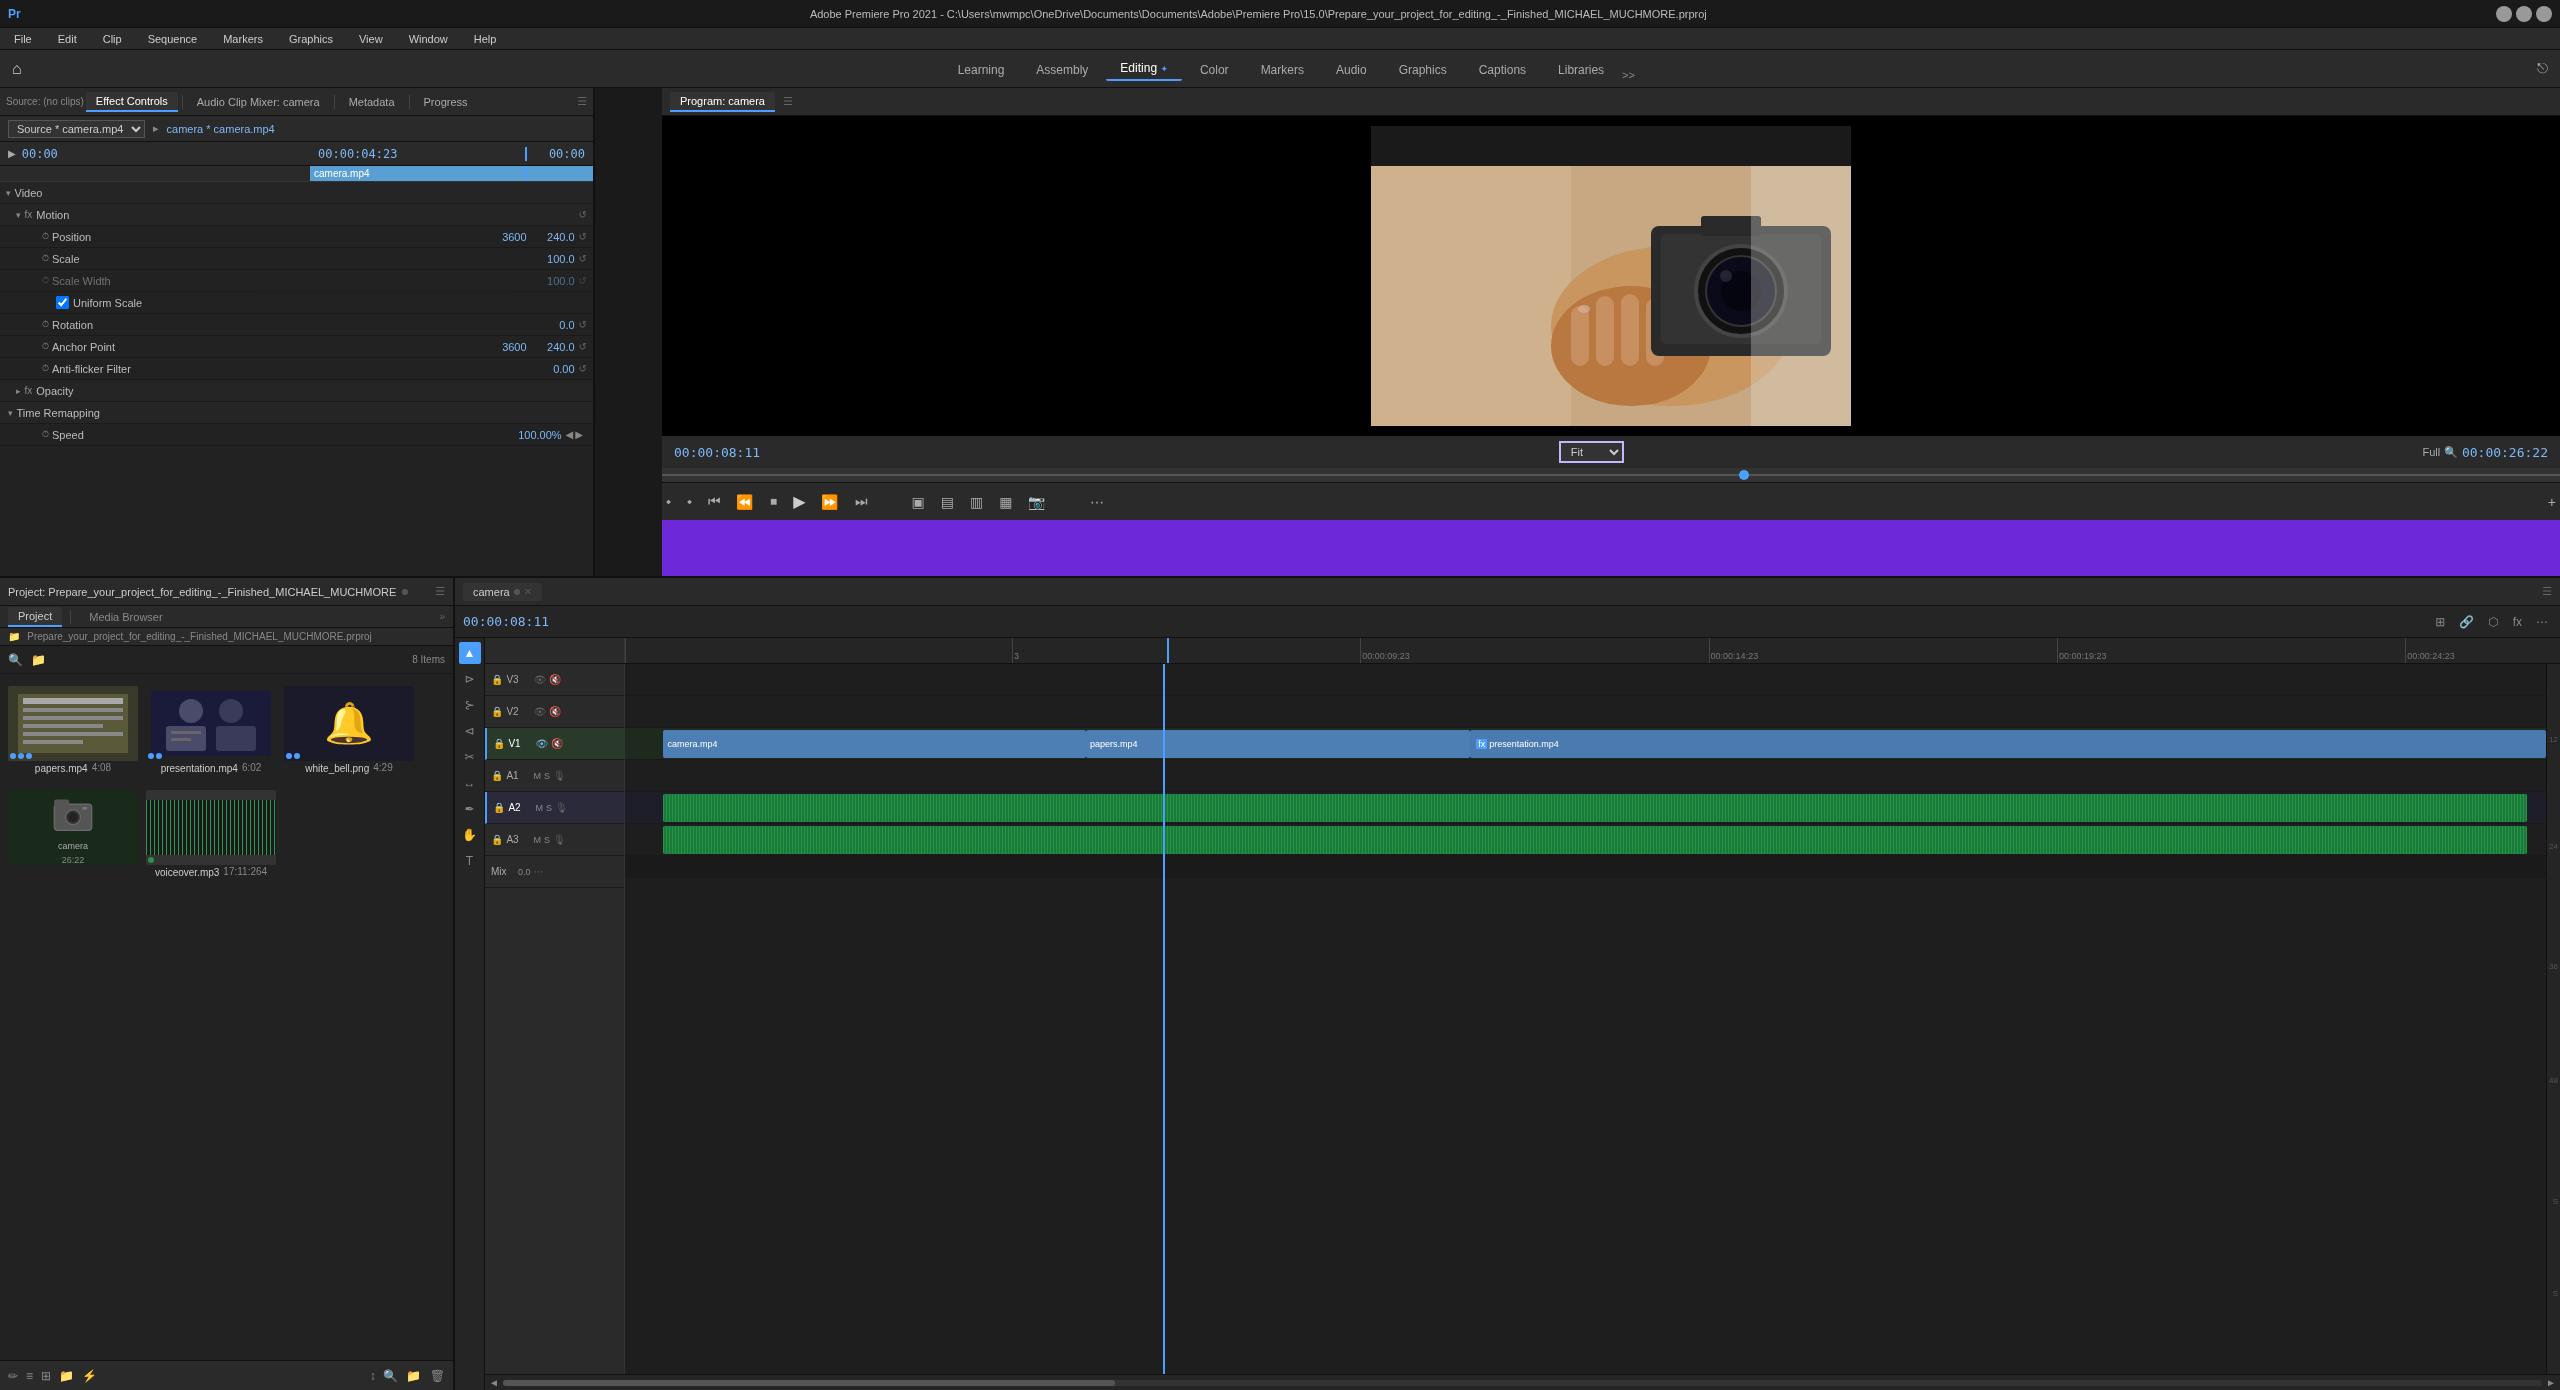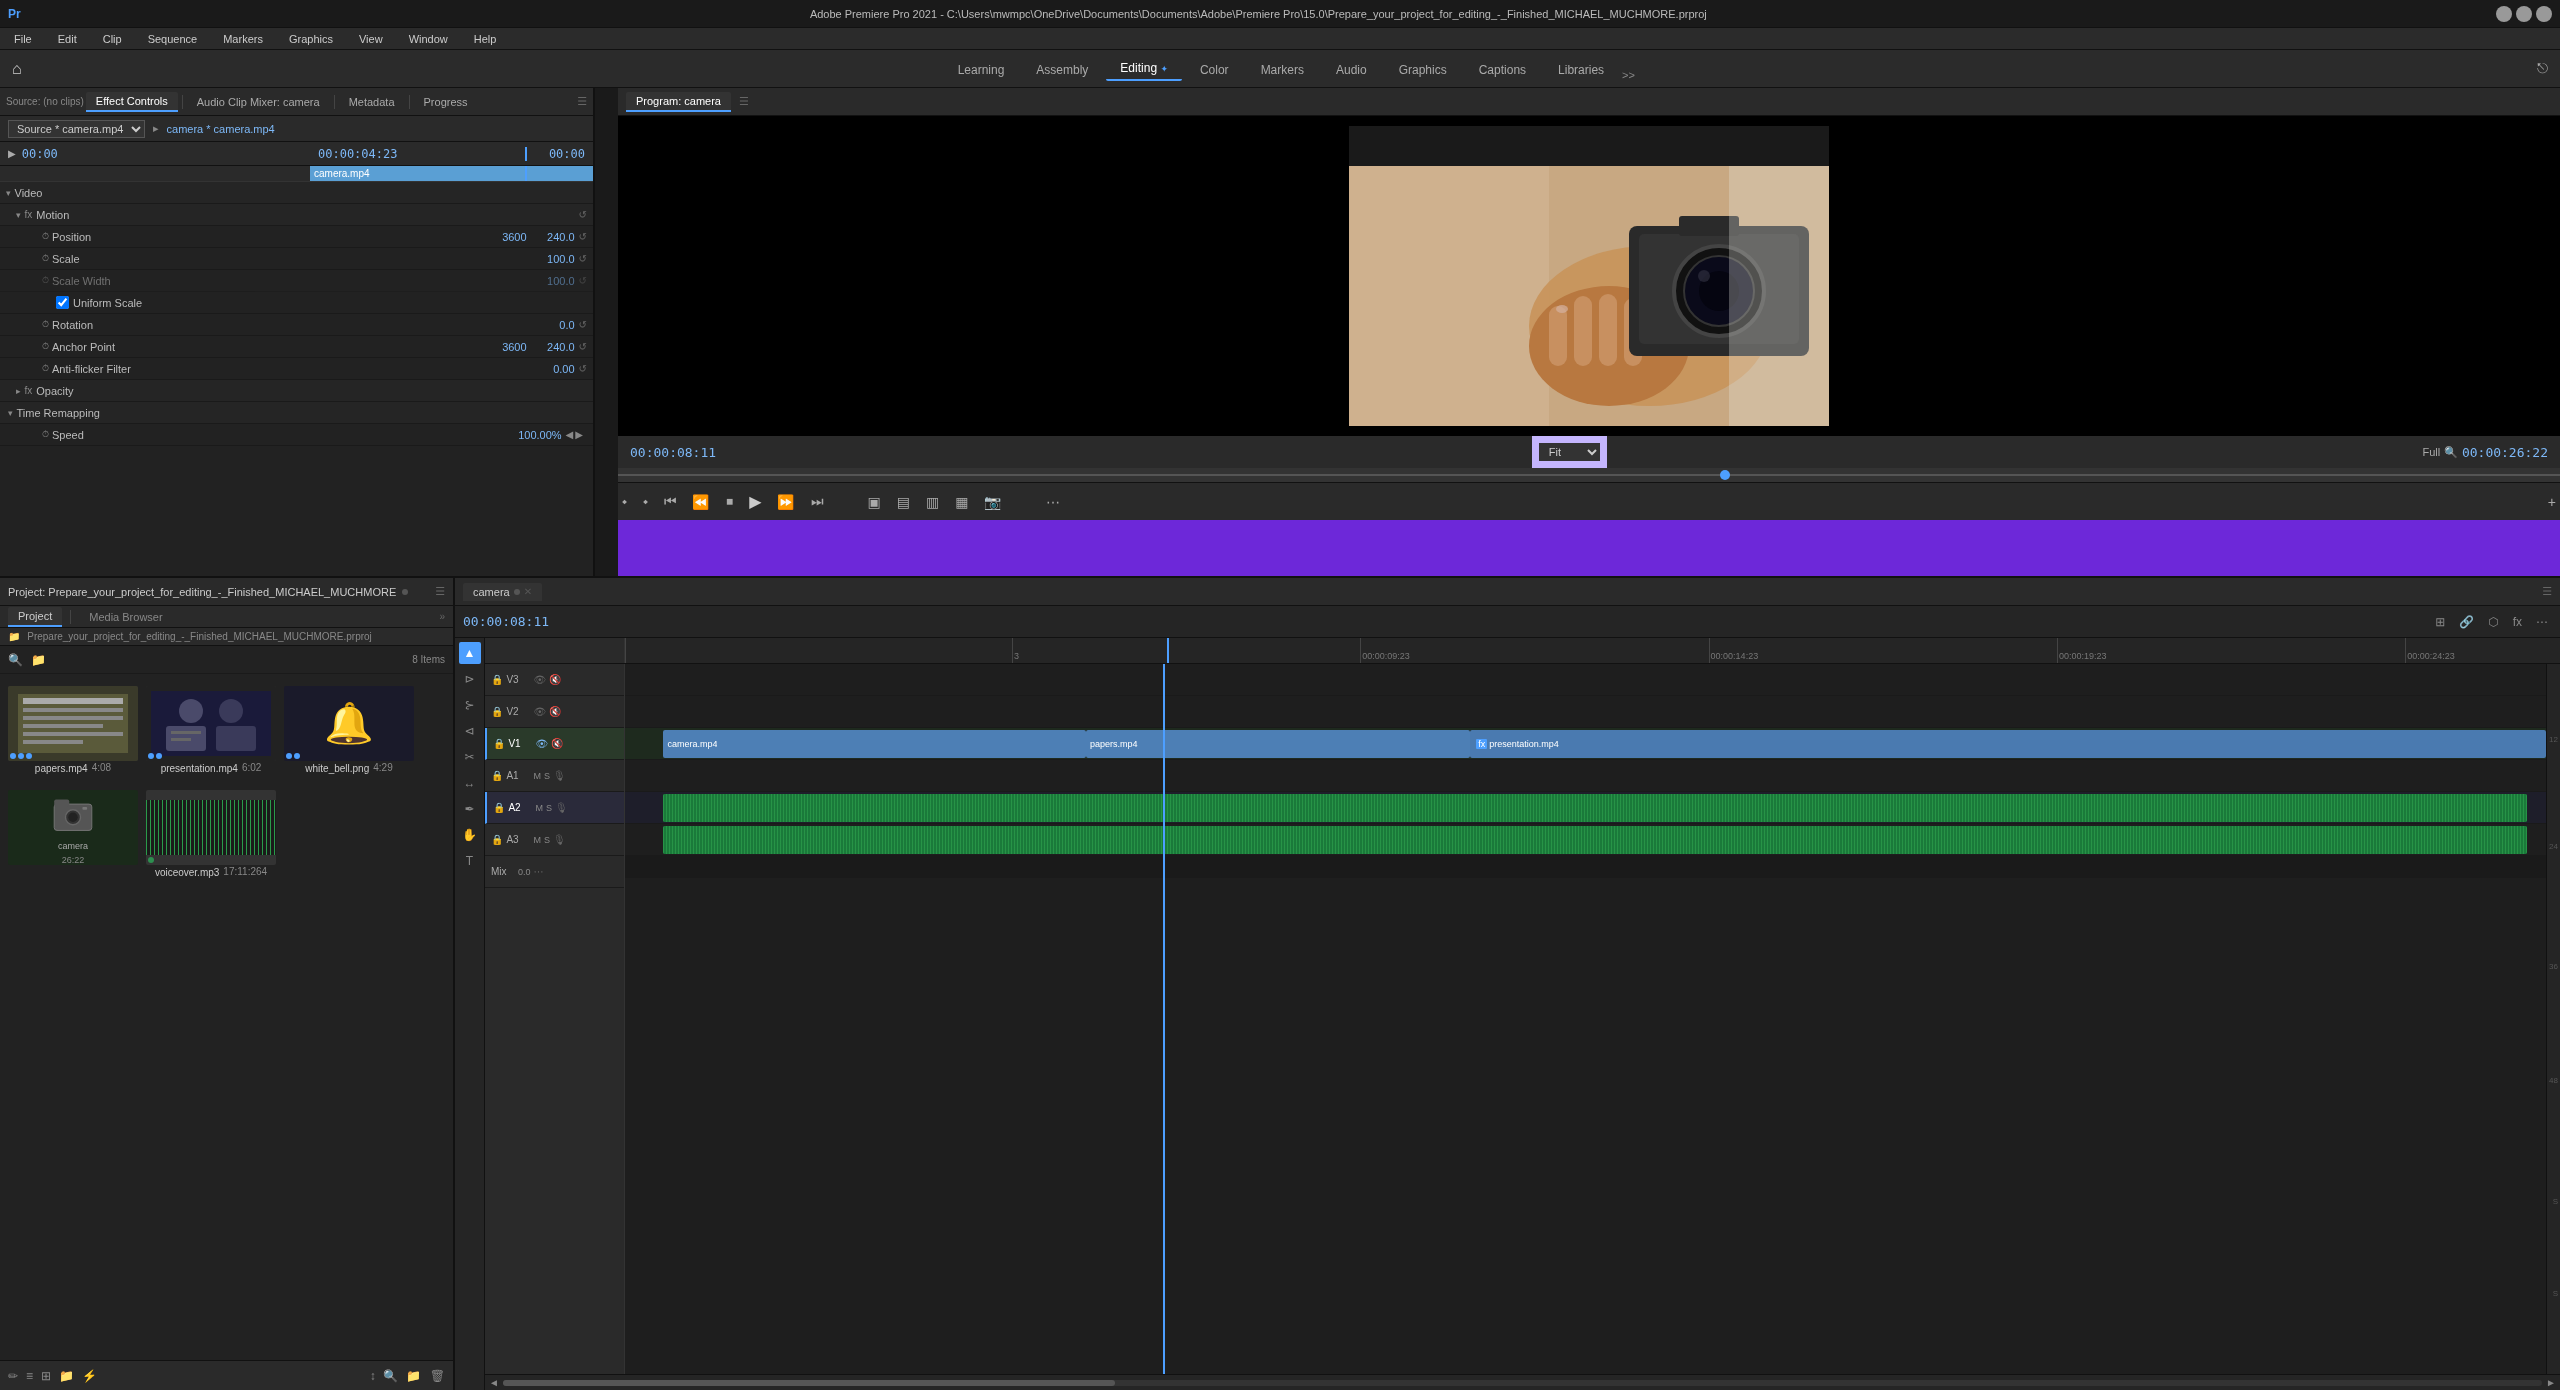--- a/index.html
+++ b/index.html
@@ -107,20 +107,21 @@
       display: flex;
       flex-direction: column;
       height: calc(1390px - 88px);
     }
 
     
     #top-area {
       display: flex;
       height: 490px;
       border-bottom: 2px solid #111;
+      gap: 44px;
     }
 
     
     #left-panel {
       width: 595px;
       background: #222;
       border-right: 2px solid #111;
       display: flex;
       flex-direction: column;
     }
@@ -353,21 +354,21 @@
       justify-content: space-between;
       height: 32px;
     }
     .prog-timecode {
       color: #7db8f7;
       font-size: 13px;
       font-family: monospace;
     }
     .prog-fit {
       background: #333;
-      border: 7px solid #c4b5fd;
+      border: 2px solid #c4b5fd;
       color: #ccc;
       font-size: 11px;
       padding: 2px 6px;
       cursor: pointer;
     }
     .prog-full {
       color: #aaa;
       font-size: 11px;
     }
     .prog-duration {

